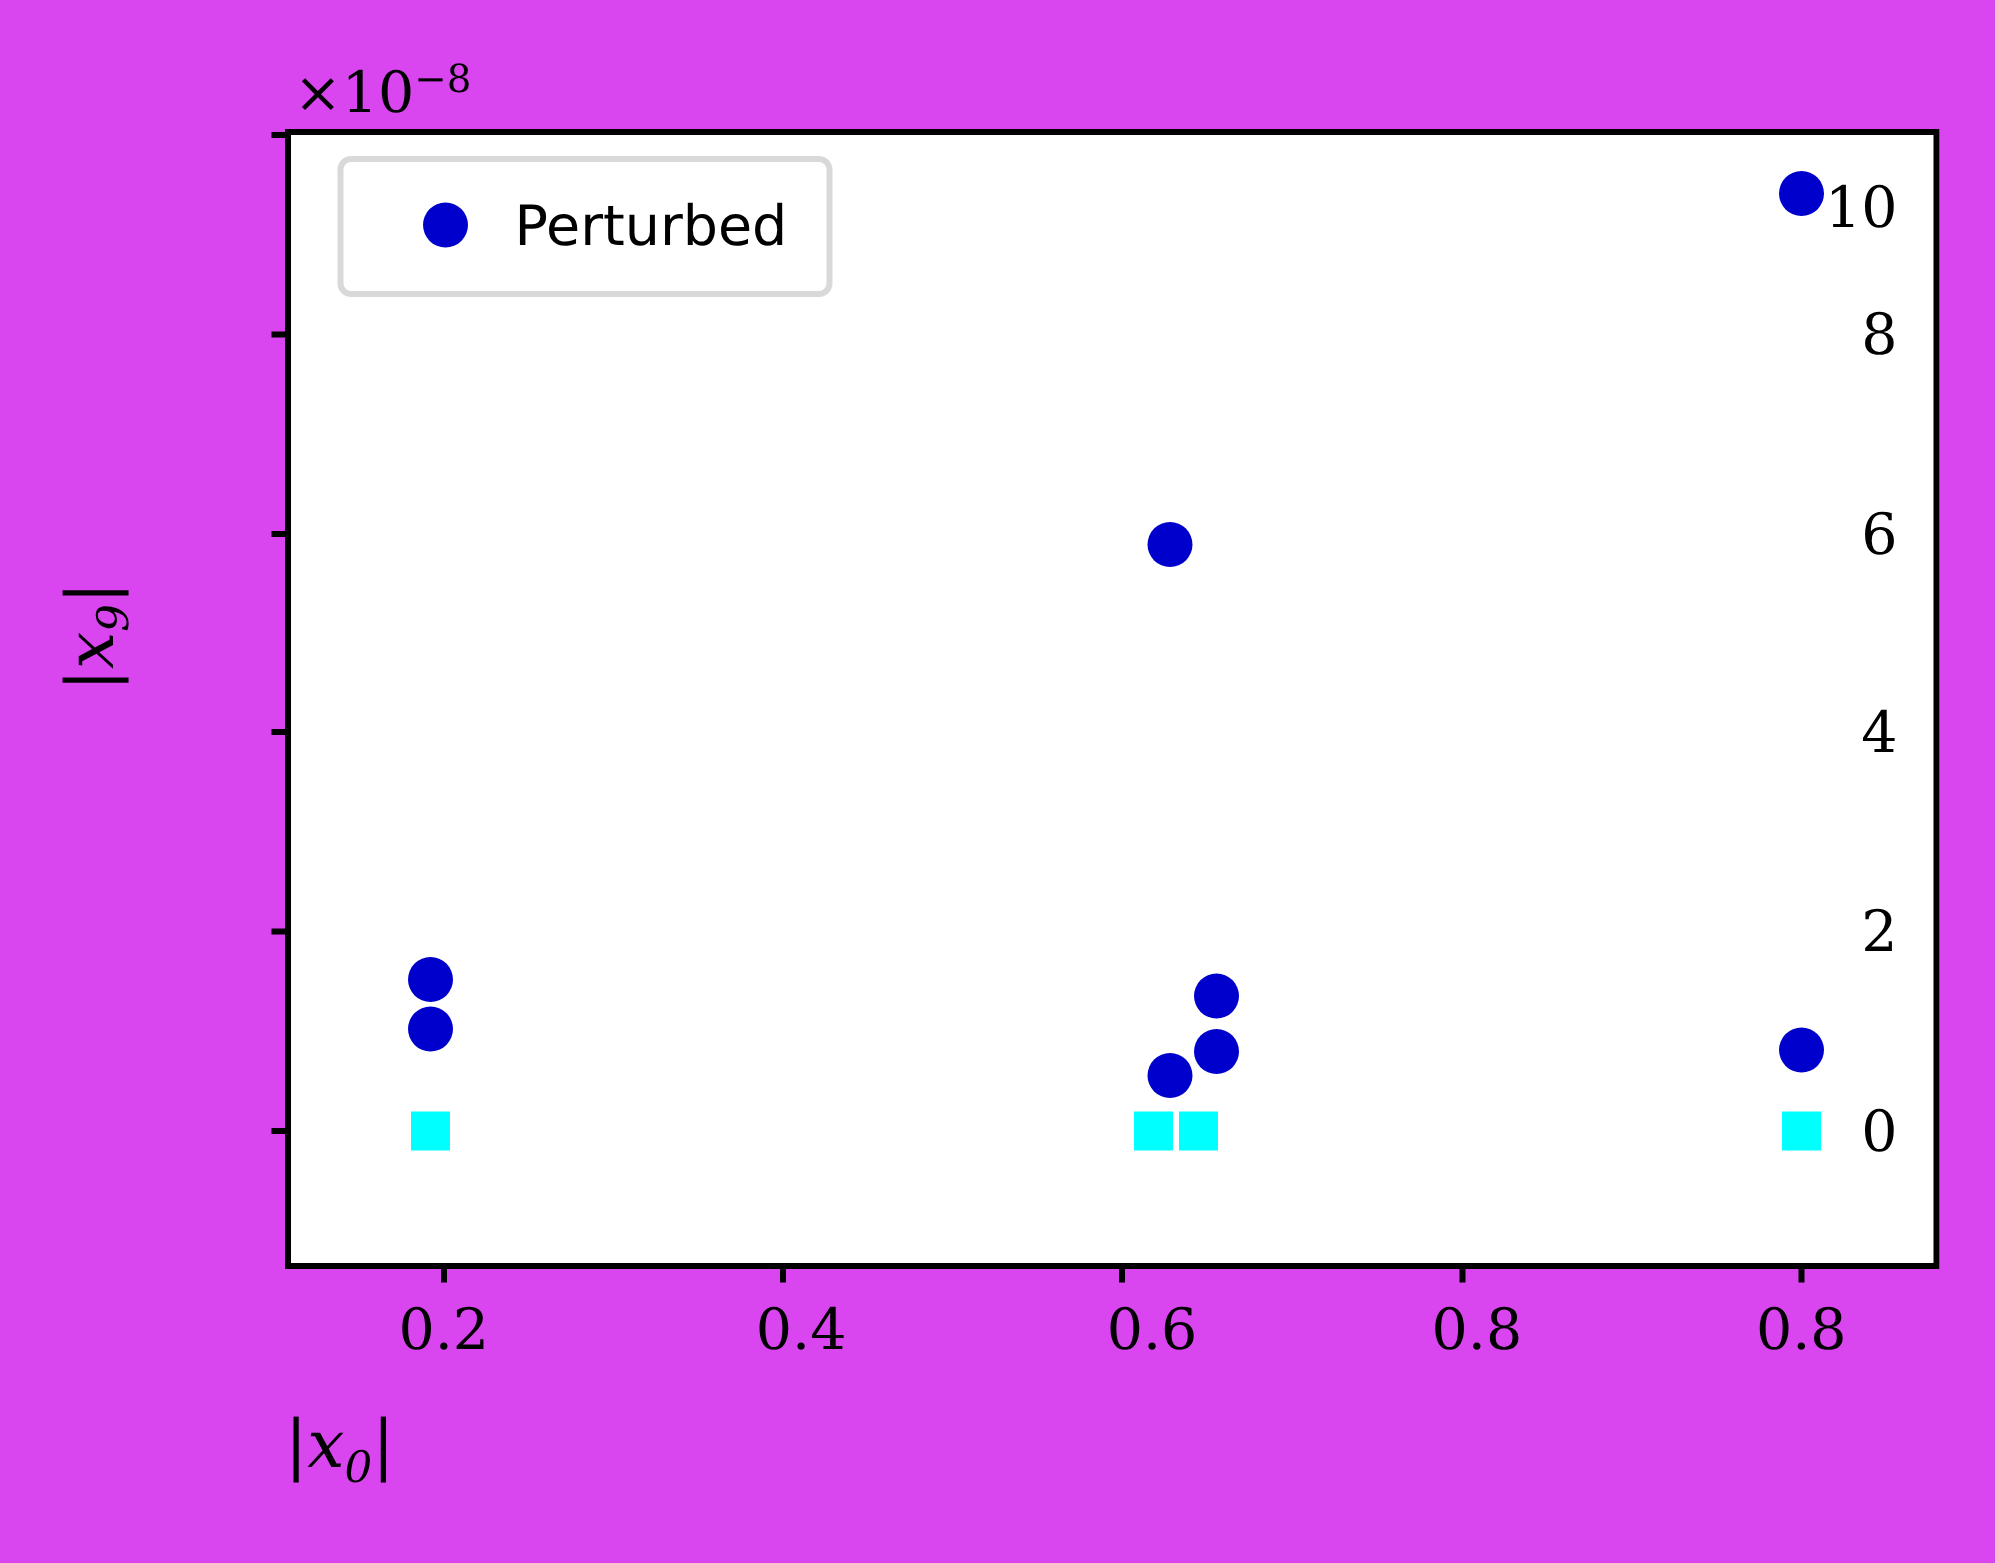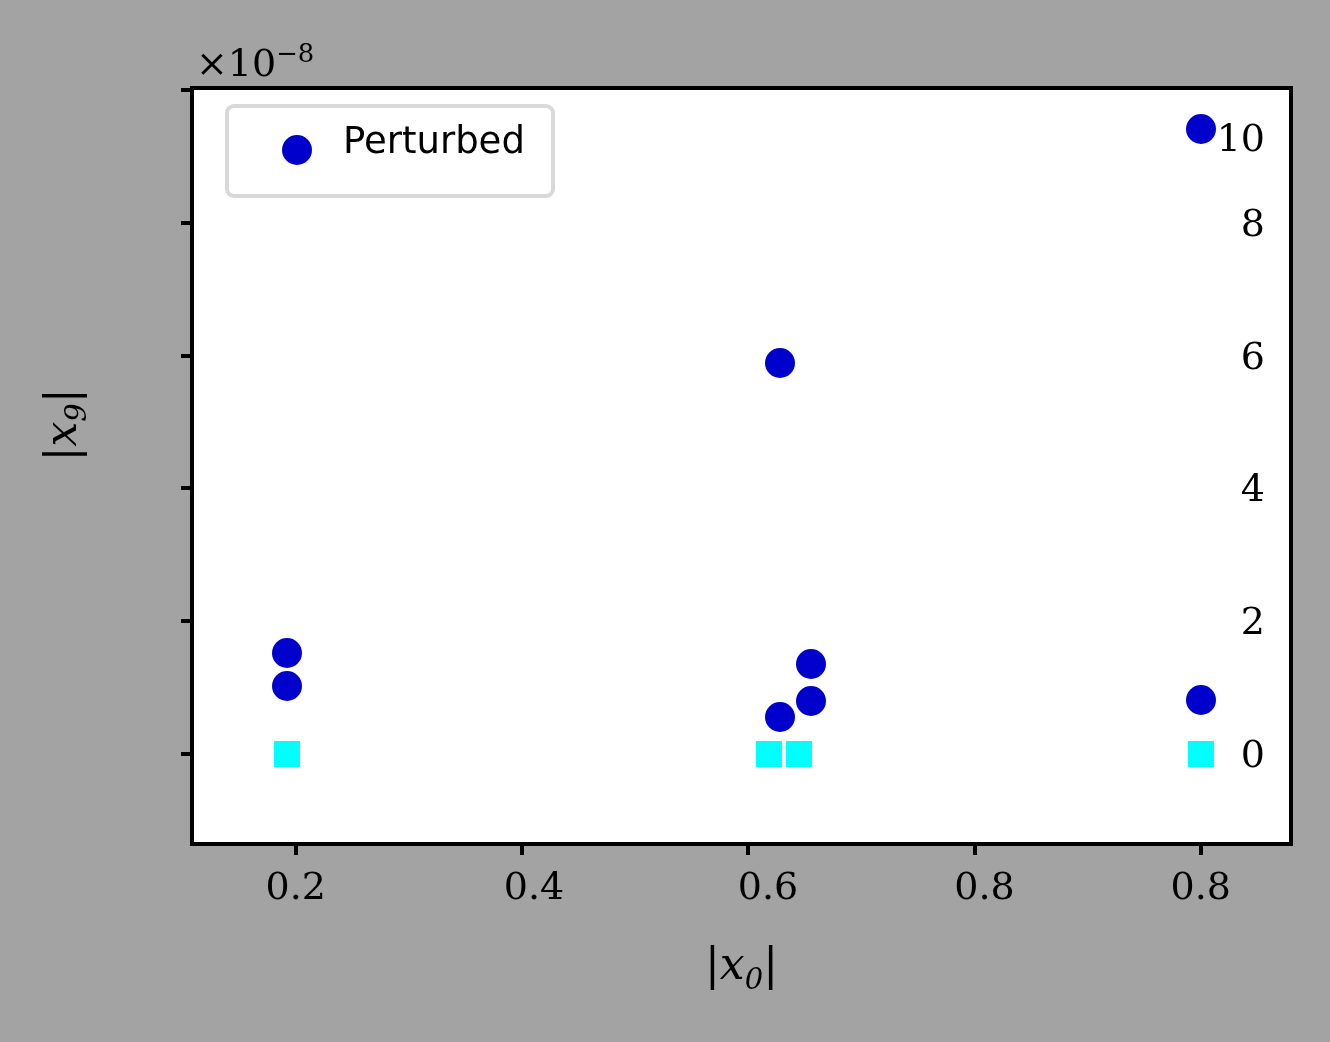--- a/index.html
+++ b/index.html
@@ -4,21 +4,21 @@
 <style>
   html, body {
     margin: 0;
     padding: 0;
     background: #ffffff;
   }
   #figure {
     position: relative;
     width: 1330px;
     height: 1042px;
-    background: #a3a3a3;
+    background: #d946ef;
     font-family: "DejaVu Serif", serif;
     overflow: hidden;
   }
 
   
   #axes {
     position: absolute;
     left: 190px;
     top: 86px;
     width: 1103px;
@@ -78,21 +78,20 @@
     font-size: 0.68em;
     vertical-align: super;
   }
 
   
   #xlabel {
     position: absolute;
     left: 190px;
     width: 1103px;
     top: 938px;
-    text-align: center;
     font-family: "DejaVu Serif", serif;
     font-style: italic;
     font-size: 44px;
     color: #000000;
   }
   #ylabel {
     position: absolute;
     left: -26px;
     top: 396px;
     width: 180px;
@@ -127,20 +126,21 @@
     left: 31px;
     top: 14px;
     background: #ffffff;
     border: 4px solid #d9d9d9;
     border-radius: 9px;
     padding: 14px 26px 16px 22px;
     box-sizing: border-box;
   }
   .legend-row {
     display: flex;
+    align-items: center;
     height: 56px;
   }
   .legend-marker-cell {
     width: 92px;
     display: flex;
     justify-content: center;
     align-items: center;
   }
   .legend-label {
     font-family: "DejaVu Sans", sans-serif;

